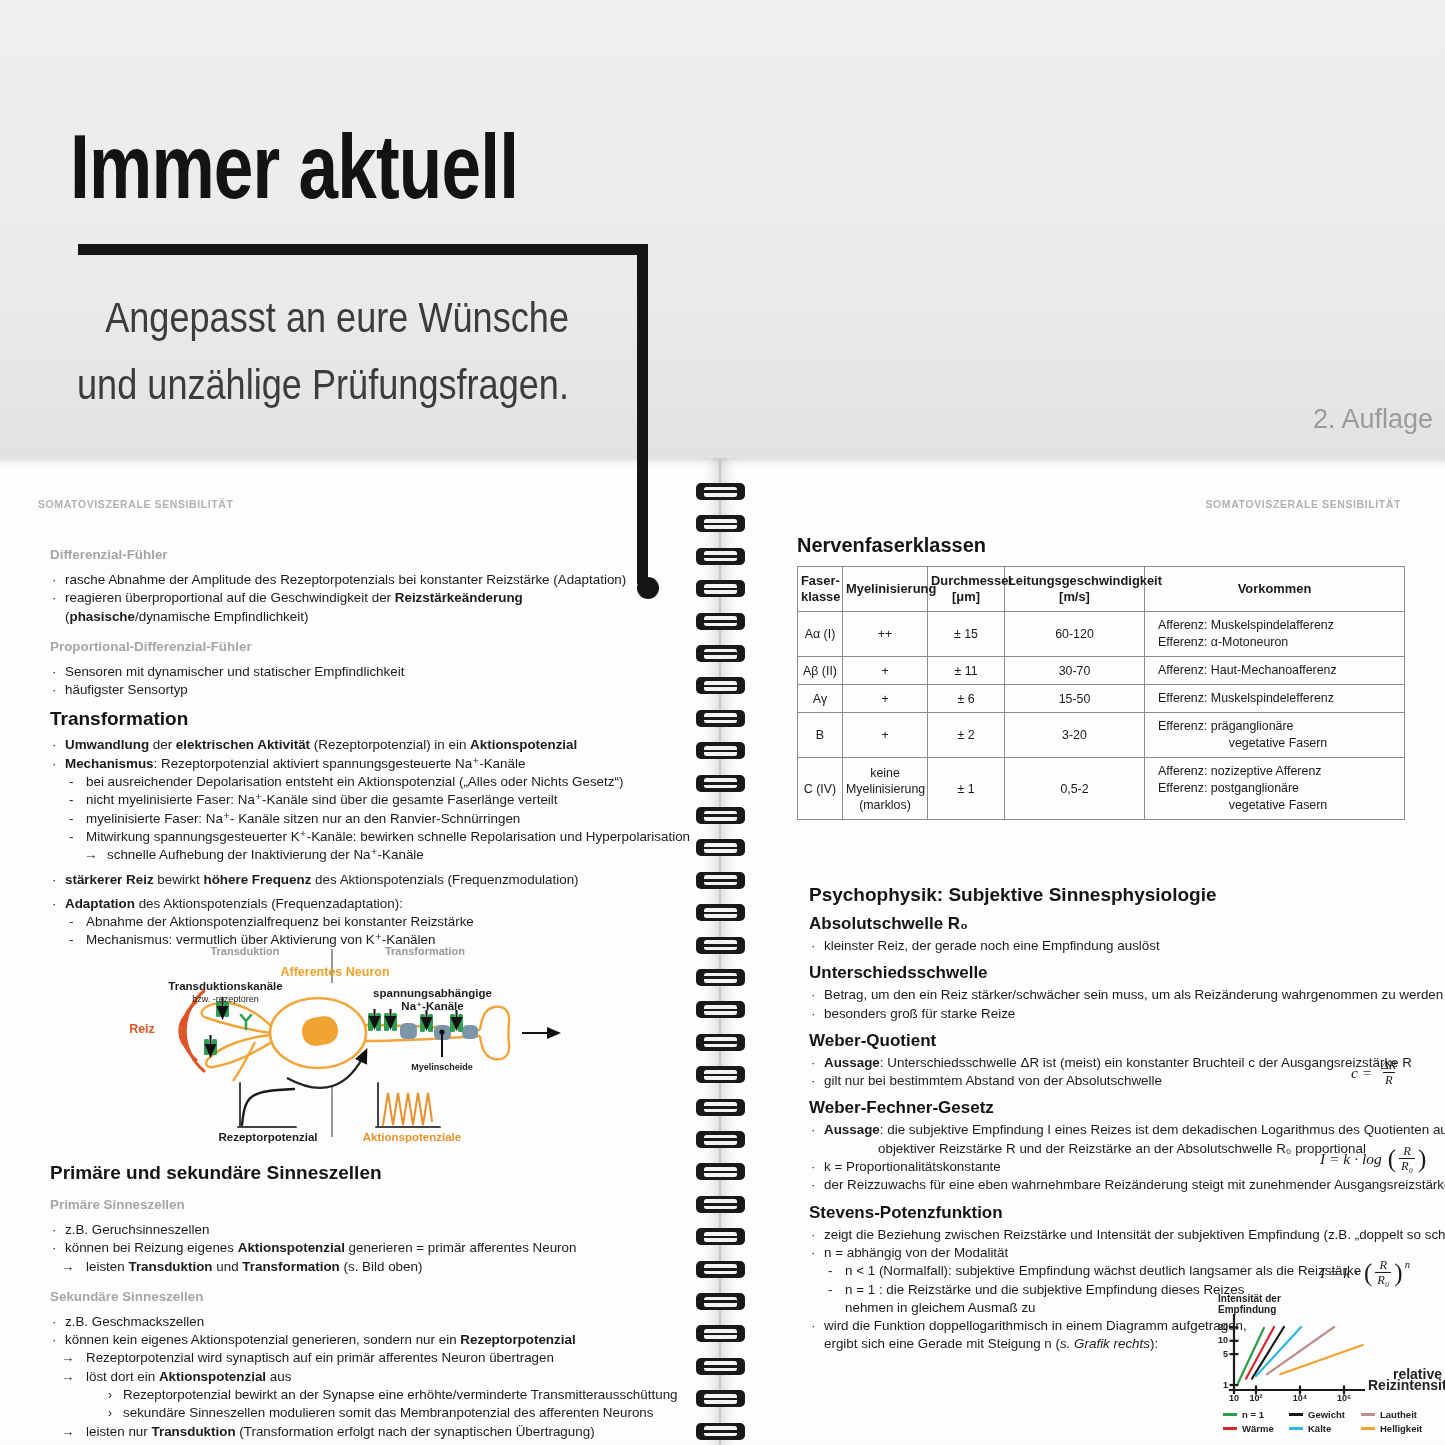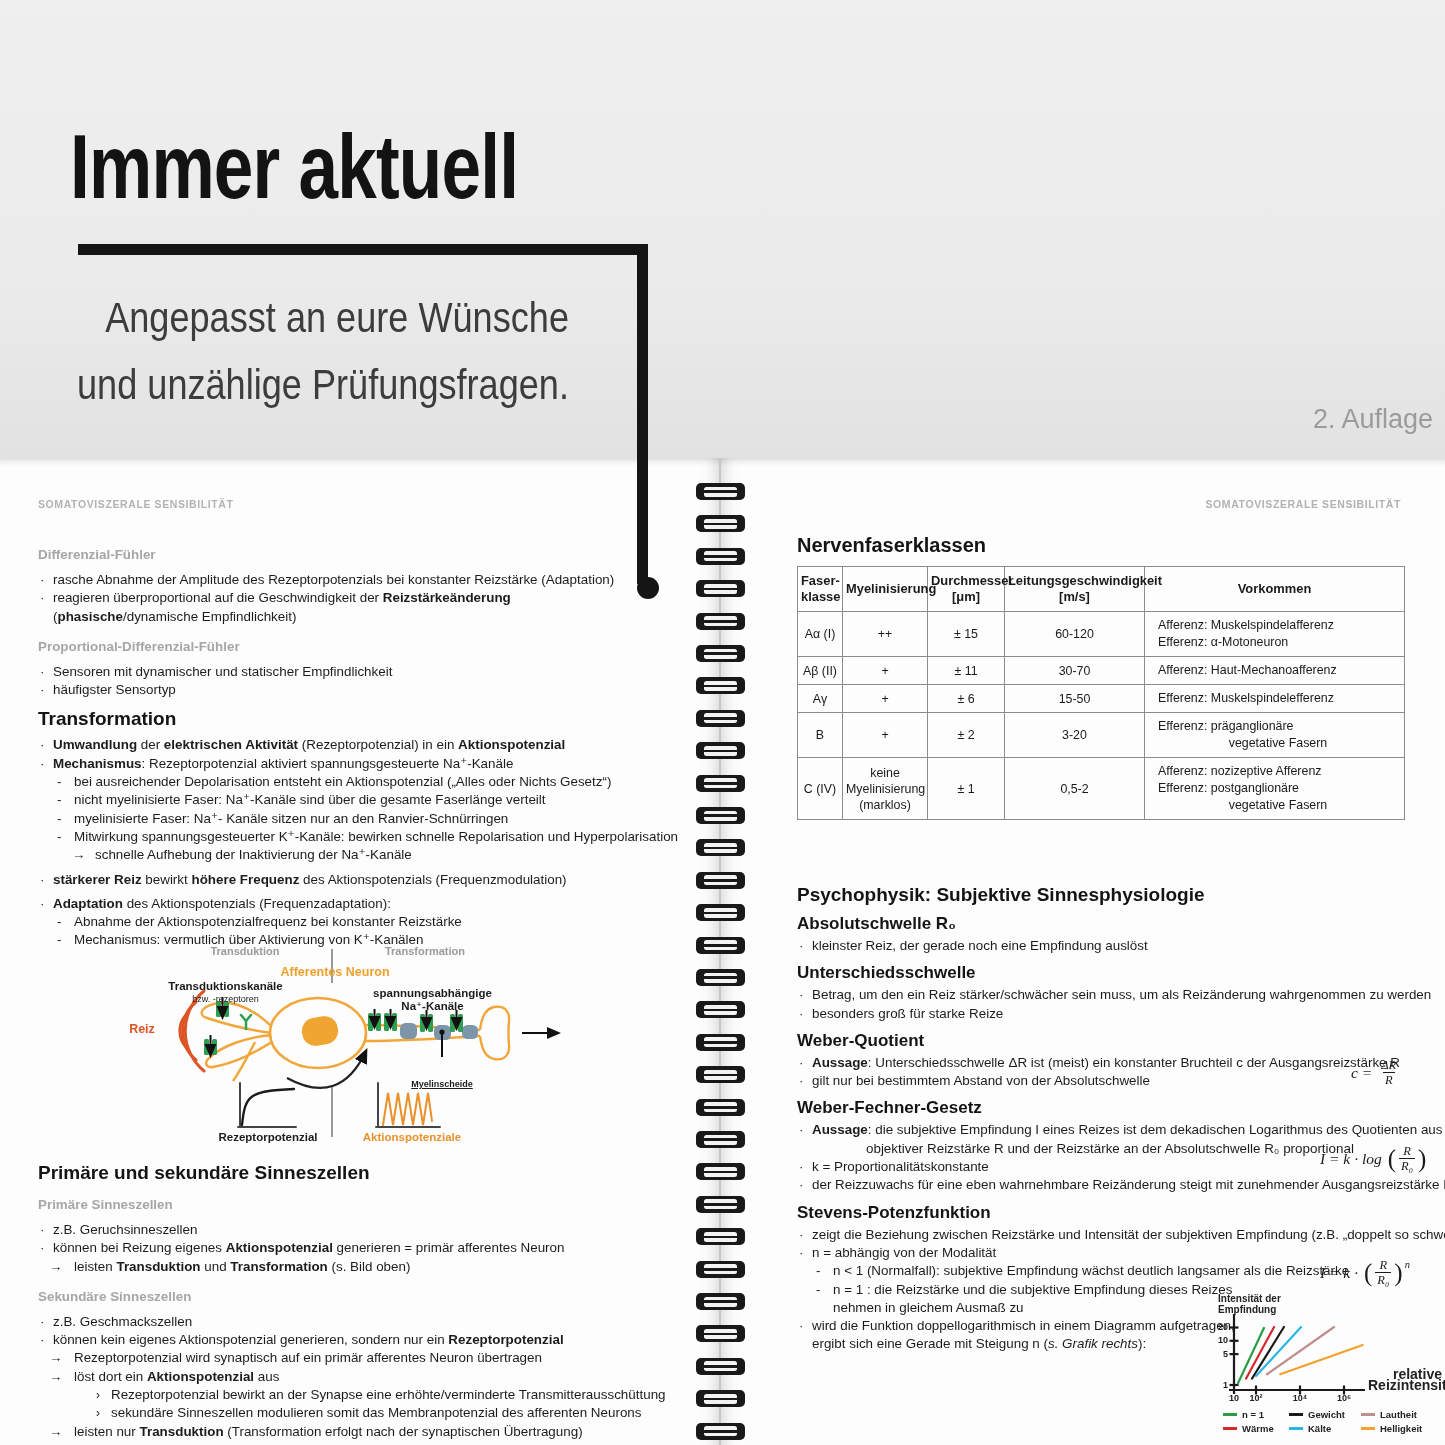--- a/index.html
+++ b/index.html
@@ -34,21 +34,21 @@
   .ring { position:absolute; left:2px; width:49px; height:17px; background:#191919; border-radius:5px; }
   .ring::before { content:""; position:absolute; left:8px; right:8px; top:3.5px; bottom:3.5px;
                   background:#f3f3f3; border-radius:2.5px; }
   .ring::after  { content:""; position:absolute; left:8px; right:8px; top:7.4px; height:2.6px; background:#191919; }
 
   .pg-head { position:absolute; top:40px; font-size:10.5px; font-weight:bold;
              letter-spacing:.6px; color:#b2b2b2; }
   .pg-head.left { left:38px; }  .pg-head.right { right:44px; }
 
   
-  .blocks { position:absolute; font-size:13.4px; color:#1c1c1c; display:flow-root; }
+  .blocks { position:absolute; font-size:13.4px; color:#1c1c1c; display:flow-root;margin-left:12px; }
   #blocks1 { left:38px; top:76px;  width:672px; }
   #blocks2 { left:38px; top:704px; width:672px; }
   #rblocks { left:76px; top:426px; width:648px; }
   .ln { position:relative; line-height:18.3px; white-space:nowrap; }
   .mk { position:absolute; top:0; }
   .i0 { padding-left:15px; } .i0>.mk { left:2px; }
   .i1 { padding-left:36px; } .i1>.mk { left:19px; }
   .i2 { padding-left:57px; } .i2>.mk { left:34px; }
   .iA { padding-left:36px; } .iA>.mk { left:11px; }
   .i3 { padding-left:73px; } .i3>.mk { left:58px; font-size:12px; }
@@ -238,21 +238,21 @@
         </g>
       </svg>
       <div class="dg-label dg-gray" style="left:150px;top:0;width:130px;">Transduktion</div>
       <div class="dg-label dg-gray" style="left:330px;top:0;width:130px;">Transformation</div>
       <div class="dg-label dg-orange" style="left:240px;top:21px;width:130px;">Afferentes Neuron</div>
       <div class="dg-label dg-black" style="left:118px;top:35px;width:155px;">Transduktionskanäle</div>
       <div class="dg-label dg-small" style="left:118px;top:48px;width:155px;">bzw. -rezeptoren</div>
       <div class="dg-label dg-black" style="left:330px;top:42px;width:145px;">spannungsabhängige</div>
       <div class="dg-label dg-black" style="left:330px;top:55px;width:145px;">Na⁺-Kanäle</div>
       <div class="dg-label dg-red" style="left:92px;top:78px;width:40px;">Reiz</div>
-      <div class="dg-label dg-msmall" style="left:357px;top:133px;width:110px;text-decoration:underline;">Myelinscheide</div>
+      <div class="dg-label dg-msmall" style="left:357px;top:116px;width:110px;">Myelinscheide</div>
       <div class="dg-label dg-black" style="left:172px;top:186px;width:132px;">Rezeptorpotenzial</div>
       <div class="dg-label dg-black dg-ap" style="left:318px;top:186px;width:128px;">Aktionspotenziale</div>
     </div>
 
     <div class="blocks" id="blocks2">
         <div class="bk-h1">Primäre und sekundäre Sinneszellen</div>
         <div class="bk-h2">Primäre Sinneszellen</div>
         <div class="ln i0"><span class="mk">·</span><span>z.B. Geruchsinneszellen</span></div>
         <div class="ln i0"><span class="mk">·</span><span>können bei Reizung eigenes <b>Aktionspotenzial</b> generieren = primär afferentes Neuron</span></div>
         <div class="ln iA"><span class="mk">→</span><span>leisten <b>Transduktion</b> und <b>Transformation</b> (s. Bild oben)</span></div>

